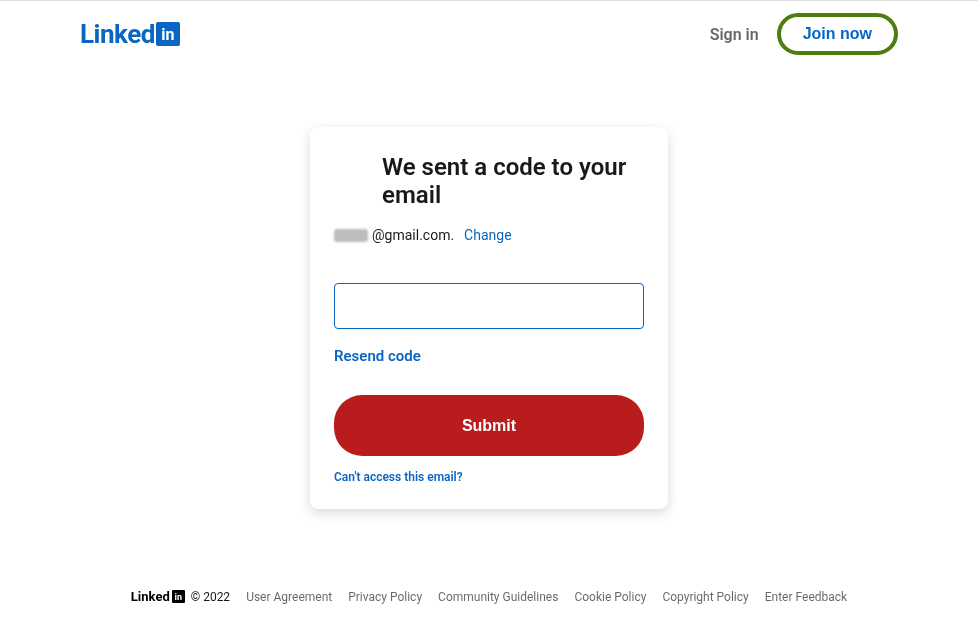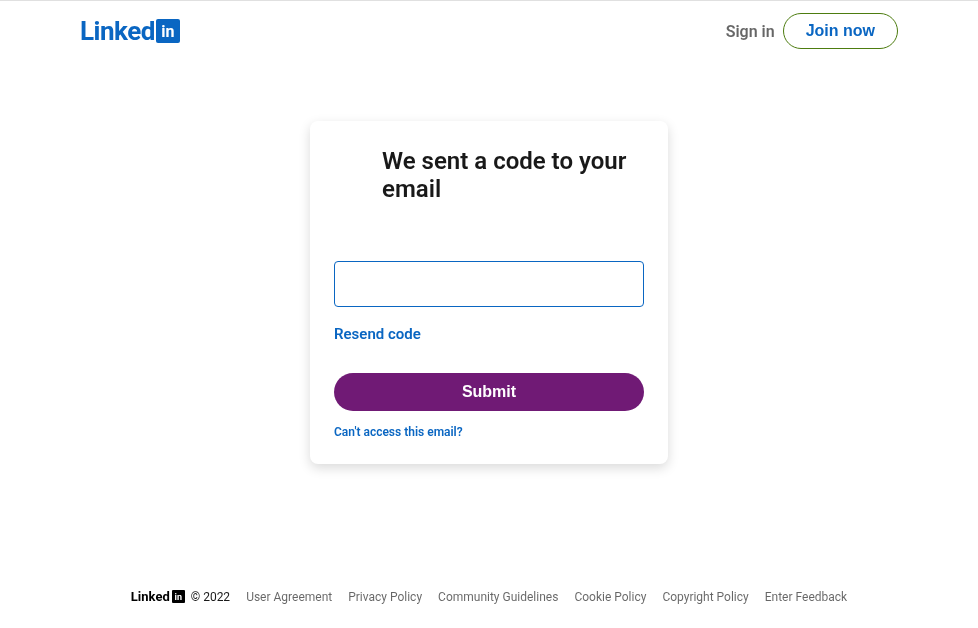--- a/index.html
+++ b/index.html
@@ -41,31 +41,31 @@
       border-radius: 2px;
       display: inline-flex;
       align-items: center;
       justify-content: center;
       width: 24px;
       height: 24px;
     }
     .header-actions {
       display: flex;
       align-items: center;
-      gap: 8px;
+      gap: 18px;
     }
     .signin-link {
       color: rgba(0,0,0,0.6);
       font-size: 16px;
       font-weight: 600;
       text-decoration: none;
       cursor: pointer;
     }
     .join-btn {
-      border: 1px solid #4d7c0f;
+      border: 4px solid #4d7c0f;
       color: #0a66c2;
       background: #fff;
       border-radius: 24px;
       padding: 8px 22px;
       font-size: 16px;
       font-weight: 600;
       cursor: pointer;
     }
     .card {
       width: 358px;
@@ -127,25 +127,25 @@
     .resend-link {
       display: inline-block;
       color: #0a66c2;
       font-size: 15px;
       font-weight: 600;
       margin-top: 18px;
       cursor: pointer;
     }
     .submit-btn {
       width: 100%;
-      background: #701a75;
+      background: #b91c1c;
       color: #fff;
       border: none;
       border-radius: 28px;
-      height: 38px;
+      height: 61px;
       font-size: 16px;
       font-weight: 600;
       margin-top: 30px;
       cursor: pointer;
     }
     .spam-text {
       font-size: 14px;
       color: rgba(0,0,0,0.6);
       margin-top: 26px;
       line-height: 1.4;
@@ -213,20 +213,25 @@
     <span class="logo-in">in</span>
   </div>
   <div class="header-actions">
     <a class="signin-link">Sign in</a>
     <button class="join-btn">Join now</button>
   </div>
 </div>
 
 <div class="card">
   <h1 class="card-title">We sent a code to your email</h1>
+  <div class="email-line">
+    <span class="redacted"></span>
+    <span class="email-suffix">@gmail.com.</span>
+    <a class="change-link">Change</a>
+  </div>
   <input type="text" class="code-input" style="">
   <a class="resend-link">Resend code</a>
   <button class="submit-btn">Submit</button>
   <a class="access-link">Can't access this email?</a>
 </div>
 
 <div class="footer">
   <div class="footer-logo">
     <span class="footer-logo-text">Linked</span>
     <span class="footer-logo-in">in</span>

